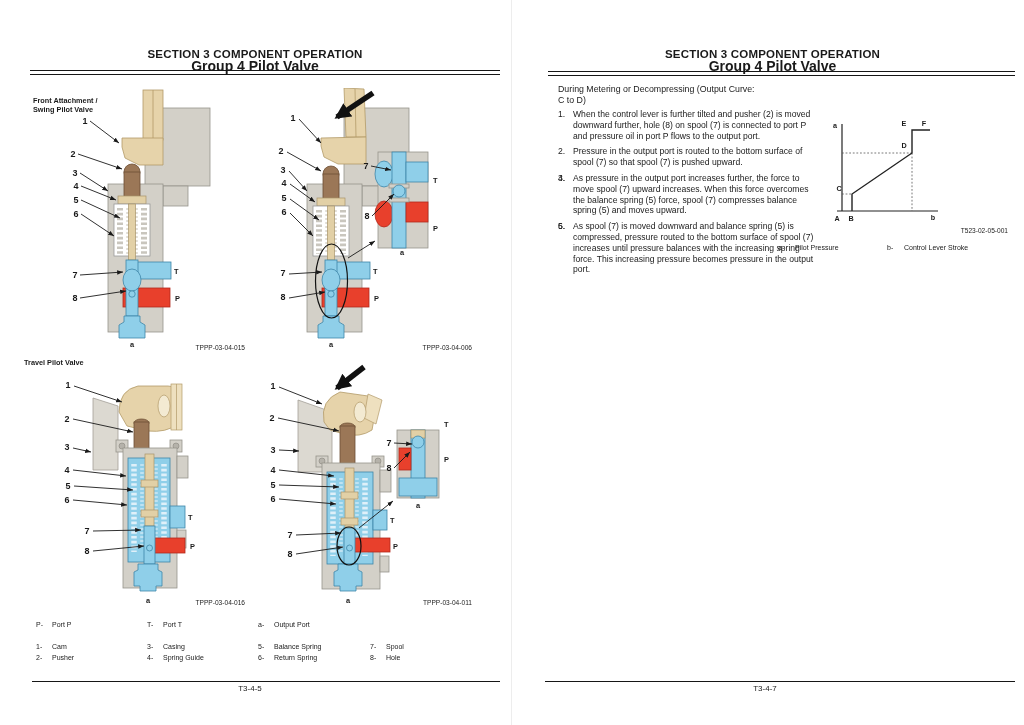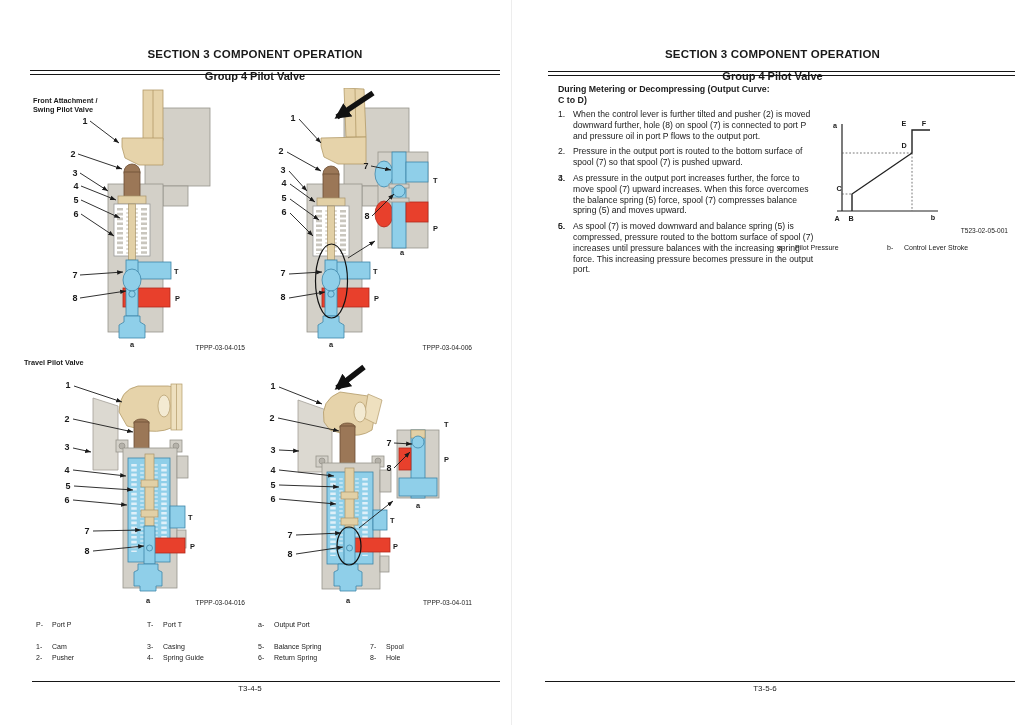--- a/index.html
+++ b/index.html
@@ -1,29 +1,29 @@
 <!DOCTYPE html>
 <html><head>
 <meta charset="utf-8">
 <style>
   html,body{margin:0;padding:0;background:#fff;}
   #canvas{position:relative;width:1024px;height:725px;background:#fff;overflow:hidden;
           font-family:"Liberation Sans",sans-serif;color:#1a1a1a;}
   .abs{position:absolute;}
   .page-title{font-size:11.5px;font-weight:bold;text-align:center;letter-spacing:.2px;margin-top:8px;}
-  .page-subtitle{font-size:11px;font-weight:bold;text-align:center;margin-top:14px;}
+  .page-subtitle{font-size:14px;font-weight:bold;text-align:center;margin-top:2px;}
   .dbl-rule{height:3px;border-top:1.6px solid #161616;border-bottom:.8px solid #161616;}
   .sec-label{font-size:7.3px;font-weight:bold;line-height:9px;}
   .fig{font-size:6.6px;color:#222;text-align:right;}
   .legend-item{font-size:7px;white-space:nowrap;}
   .legend-item .key{display:inline-block;width:16px;}
   .steps{width:260px;font-size:8.6px;line-height:10.8px;}
   .step{position:relative;padding-left:15px;margin-bottom:5px;}
   .step .num{position:absolute;left:0;top:0;}
-  .r-heading{font-size:8.8px;font-weight:bold;line-height:10.5px;}
+  .r-heading{font-size:8.8px;font-weight:normal;line-height:10.5px;}
   .footer-line{border-top:1.1px solid #161616;height:0;}
   .pageno{font-size:8px;text-align:center;}
   .cap{font-size:7px;white-space:nowrap;}
   .cap .key{display:inline-block;width:17px;}
   .seam{background:#ededed;}
   
   svg{display:block;}
   .casing{fill:#d3d0c8;stroke:#97948c;stroke-width:.8;}
   .casing2{fill:#dcd9d1;stroke:#a3a098;stroke-width:.8;}
   .cam{fill:#e6d3aa;stroke:#b29a68;stroke-width:.8;}
@@ -420,15 +420,15 @@
       <text x="74" y="34" class="chart-lab">D</text>
       <text x="74" y="12" class="chart-lab">E</text>
       <text x="94" y="12" class="chart-lab">F</text>
     </svg>
     <div class="abs fig" style="left:393px;top:227px;width:103px;">T523-02-05-001</div>
 
     <div class="abs cap" style="left:266px;top:244px;"><span class="key">a-</span><span>Pilot Pressure</span></div>
     <div class="abs cap" style="left:375px;top:244px;"><span class="key">b-</span><span>Control Lever Stroke</span></div>
 
     <div class="abs footer-line" style="left:33px;top:681px;width:470px;"></div>
-    <div class="abs pageno" style="left:23px;top:684px;width:460px;">T3-5-6</div>
+    <div class="abs pageno" style="left:23px;top:684px;width:460px;">T3-4-7</div>
   </div>
 </div>
 
 </body></html>

